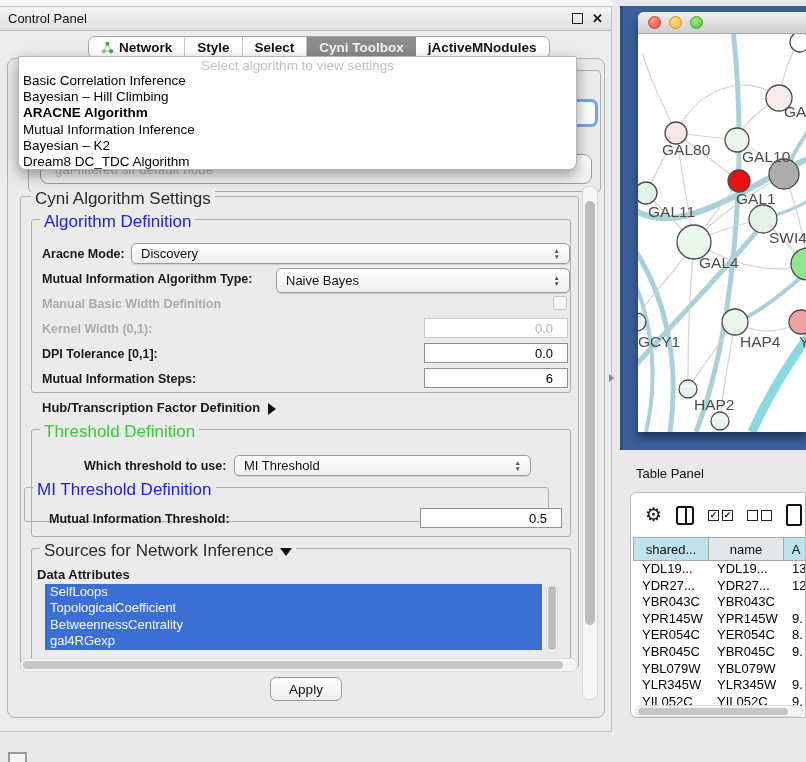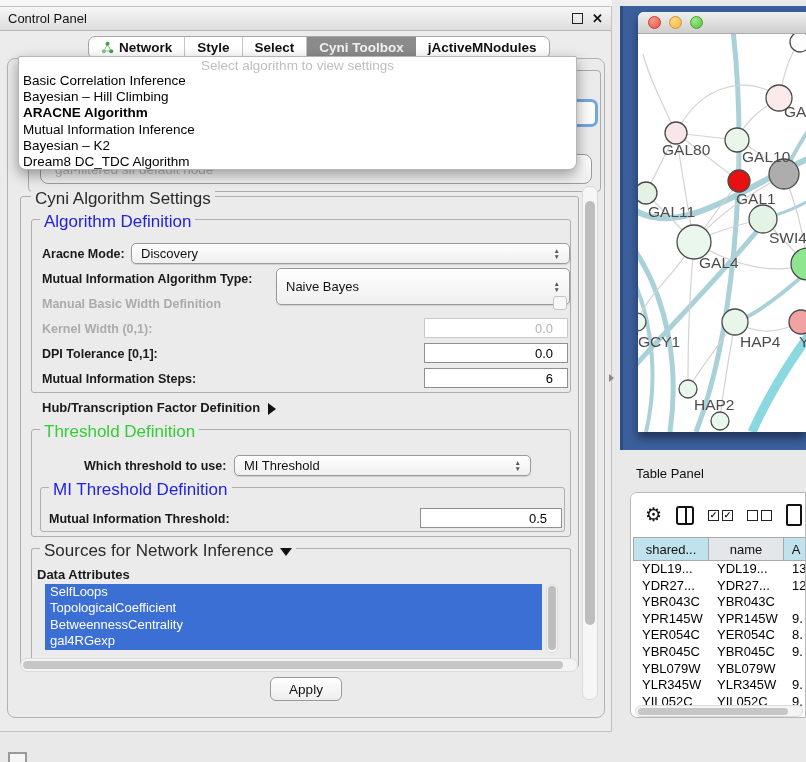--- a/index.html
+++ b/index.html
@@ -175,21 +175,21 @@
   <span class="lbl" style="left:42px;top:247px;">Aracne Mode:</span>
   <div class="combo" style="left:131px;top:243px;width:439px;height:21px;">
     <span>Discovery</span>
     <span class="arrows">
         <span>▲</span>
         <span>▼</span>
       </span>
   </div>
 
   <span class="lbl" style="left:42px;top:272px;">Mutual Information Algorithm Type:</span>
-  <div class="combo" style="left:276px;top:268px;width:294px;height:37px;">
+  <div class="combo" style="left:276px;top:268px;width:294px;height:25px;">
     <span>Naive Bayes</span>
     <span class="arrows">
         <span>▲</span>
         <span>▼</span>
       </span>
   </div>
 
   <span class="lbl dis" style="left:42px;top:297px;">Manual Basic Width Definition</span>
   <span class="checkbox" style="left:553px;top:296px;"></span>
 
@@ -210,21 +210,21 @@
     <span class="grp-lab green" style="left:8px;">Threshold Definition</span>
   </div>
   <span class="lbl" style="left:84px;top:459px;">Which threshold to use:</span>
   <div class="combo" style="left:234px;top:455px;width:297px;height:21px;">
     <span>MI Threshold</span>
     <span class="arrows">
         <span>▲</span>
         <span>▼</span>
       </span>
   </div>
-  <div class="abs grp" style="left:40px;top:487px;width:525px;height:45px;">
+  <div class="abs grp" style="left:24px;top:487px;width:525px;height:35px;">
     <span class="grp-lab blue" style="left:8px;">MI Threshold Definition</span>
   </div>
   <span class="lbl" style="left:49px;top:512px;">Mutual Information Threshold:</span>
   <input class="field" style="left: 420px; top: 508px; width: 142px; height: 20px;" value="0.5">
 
   <div class="abs grp" style="left:31px;top:548px;width:540px;height:118px;border-bottom:none;">
     <span class="grp-lab" style="left:8px;">
       <span>Sources for Network Inference</span><span class="tri-down"></span>
     </span>
   </div>

